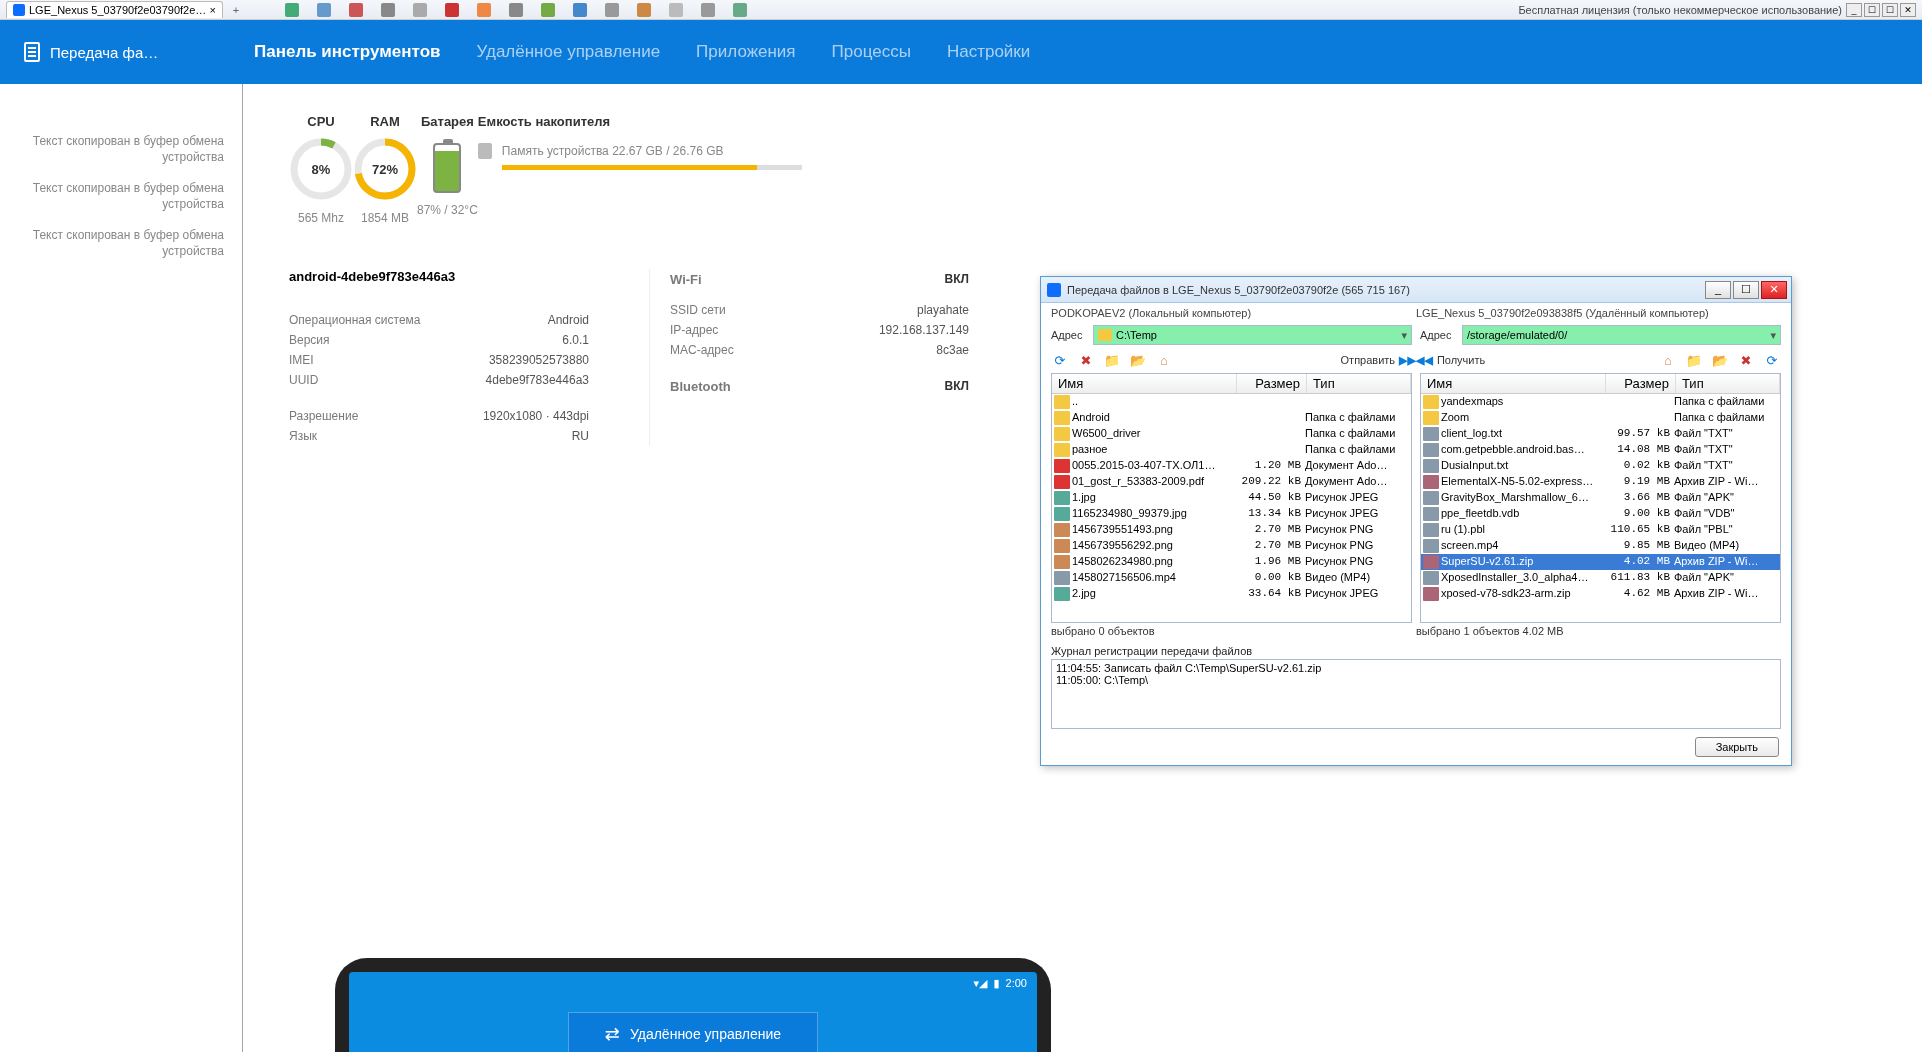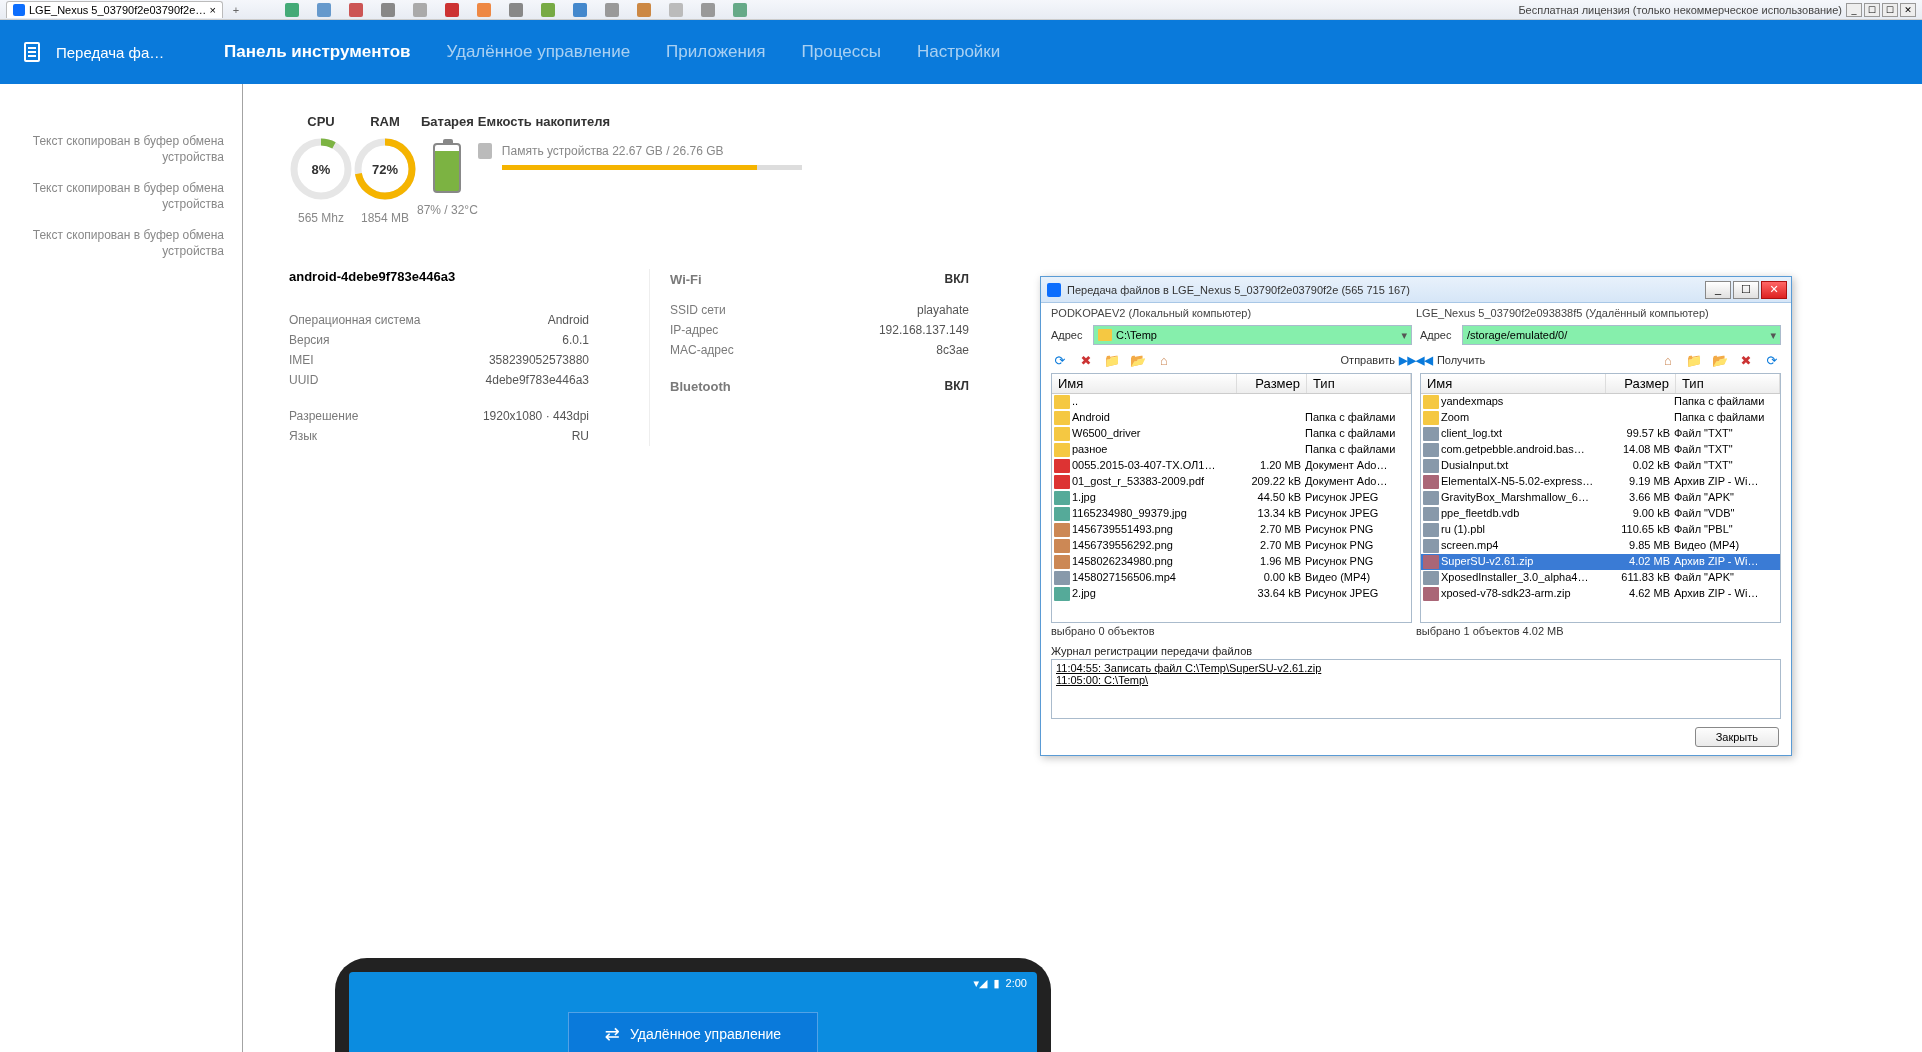--- a/index.html
+++ b/index.html
@@ -11,21 +11,21 @@
 .tab .tv-ico { width: 12px; height: 12px; background: #0d6efd; border-radius: 2px; }
 .newtab { width: 18px; text-align: center; color: #666; cursor: pointer; margin-left: 4px; }
 .favicons { display: flex; gap: 18px; margin-left: 40px; }
 .favicons span { width: 14px; height: 14px; border-radius: 2px; }
 .license { margin-left: auto; color: #444; padding-right: 4px; white-space: nowrap; }
 .win-btns { display: flex; gap: 2px; padding-right: 6px; }
 .win-btns span { width: 16px; height: 14px; border: 1px solid #999; background: #eee; font-size: 9px; text-align: center; line-height: 12px; cursor: pointer; }
 
 
 .topbar { height: 64px; background: #0a7adb; color: #fff; display: flex; align-items: center; padding: 0 24px; }
-.topbar-left { display: flex; align-items: center; gap: 16px; width: 200px; font-size: 15px; }
+.topbar-left { display: flex; align-items: center; gap: 10px; width: 230px; font-size: 15px; }
 .doc-icon { width: 16px; height: 20px; border: 2px solid #fff; border-radius: 2px; position: relative; }
 .doc-icon::before { content: ""; position: absolute; top: 3px; left: 2px; right: 2px; height: 2px; background: #fff; box-shadow: 0 4px 0 #fff, 0 8px 0 #fff; }
 .nav { display: flex; gap: 36px; font-size: 17px; }
 .nav a { color: rgba(255,255,255,.65); text-decoration: none; cursor: pointer; }
 .nav a.active { color: #fff; font-weight: 600; }
 
 
 .main { display: flex; height: calc(100% - 84px); }
 .sidebar { width: 243px; border-right: 1px solid #a3a3a3; padding-top: 42px; }
 .side-msg { font-size: 12px; color: #888; text-align: right; padding: 8px 18px; line-height: 1.3; }
@@ -91,27 +91,27 @@
 .frow { display: flex; padding: 1px 2px; white-space: nowrap; cursor: pointer; }
 .frow.sel { background: #3a7bd5; color: #fff; }
 .fico { width: 16px; height: 14px; margin-right: 2px; flex-shrink: 0; display: inline-block; }
 .fico.fld { background: #f5c842; border-radius: 1px; }
 .fico.pdf { background: #d33; border-radius: 1px; }
 .fico.img { background: #5a9; border-radius: 1px; }
 .fico.png { background: #c85; border-radius: 1px; }
 .fico.doc { background: #89a; border-radius: 1px; }
 .fico.zip { background: #a67; border-radius: 1px; }
 .fname { flex: 1; overflow: hidden; text-overflow: ellipsis; }
-.fsize { width: 70px; text-align: right; padding-right: 4px; }
+.fsize { width: 70px; text-align: right; padding-right: 4px; font-family: Liberation Mono, monospace; }
 .ftype { width: 104px; overflow: hidden; text-overflow: ellipsis; }
 
 .ft-status { display: flex; padding: 2px 10px; color: #333; font-size: 11px; }
 .ft-status > div { width: 50%; }
 .ft-log-h { padding: 6px 10px 2px; color: #222; }
-.ft-log { margin: 0 10px; border: 1px solid #abc; height: 60px; overflow-y: auto; padding: 2px 4px; font-size: 11px; background: #fff; text-decoration: underline; }
+.ft-log { margin: 0 10px; border: 1px solid #abc; height: 70px; overflow-y: auto; padding: 2px 4px; font-size: 11px; background: #fff; }
 .ft-foot { display: flex; justify-content: flex-end; padding: 8px 12px; }
 .close-btn { padding: 3px 20px; border: 1px solid #888; background: linear-gradient(#fdfdfd,#eaeaea); border-radius: 3px; cursor: pointer; font-size: 11px; }
 
 
 .phone { position: absolute; left: 335px; top: 958px; width: 716px; height: 200px; background: #222; border-radius: 32px 32px 0 0; padding: 14px 14px 0; }
 .screen { background: #0b8ce0; height: 100%; border-radius: 4px 4px 0 0; overflow: hidden; }
 .phone-status { height: 22px; display: flex; justify-content: flex-end; align-items: center; gap: 6px; padding: 0 10px; color: #fff; font-size: 11px; }
 .remote-btn { margin: 18px auto 0; width: 250px; padding: 10px; background: #0a7adb; border: 1px solid rgba(255,255,255,.3); color: #fff; display: flex; align-items: center; justify-content: center; gap: 10px; font-size: 14px; cursor: pointer; }
 .remote-btn .sw { font-size: 18px; }
 

